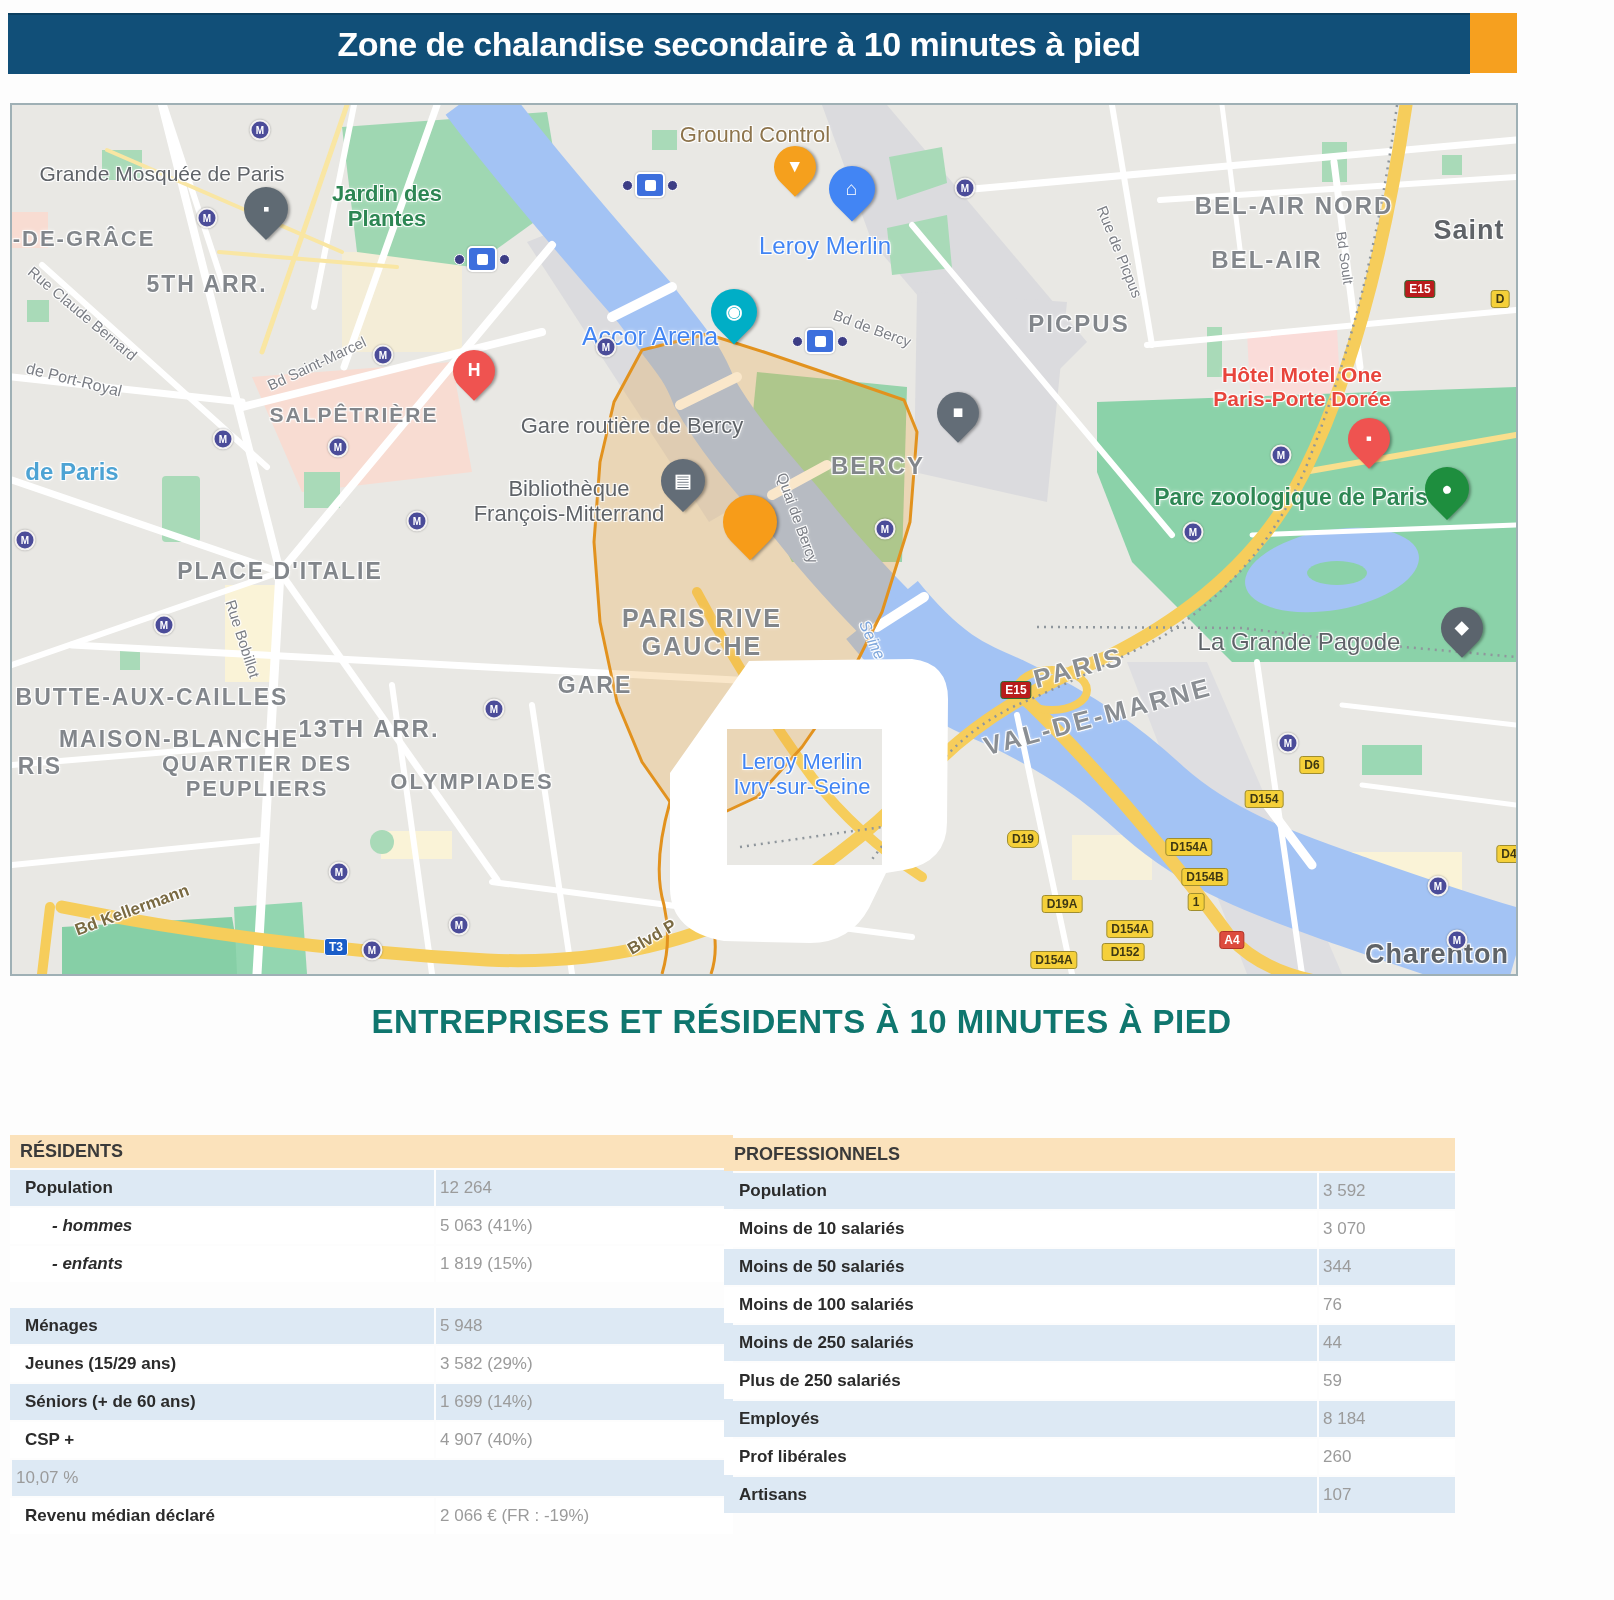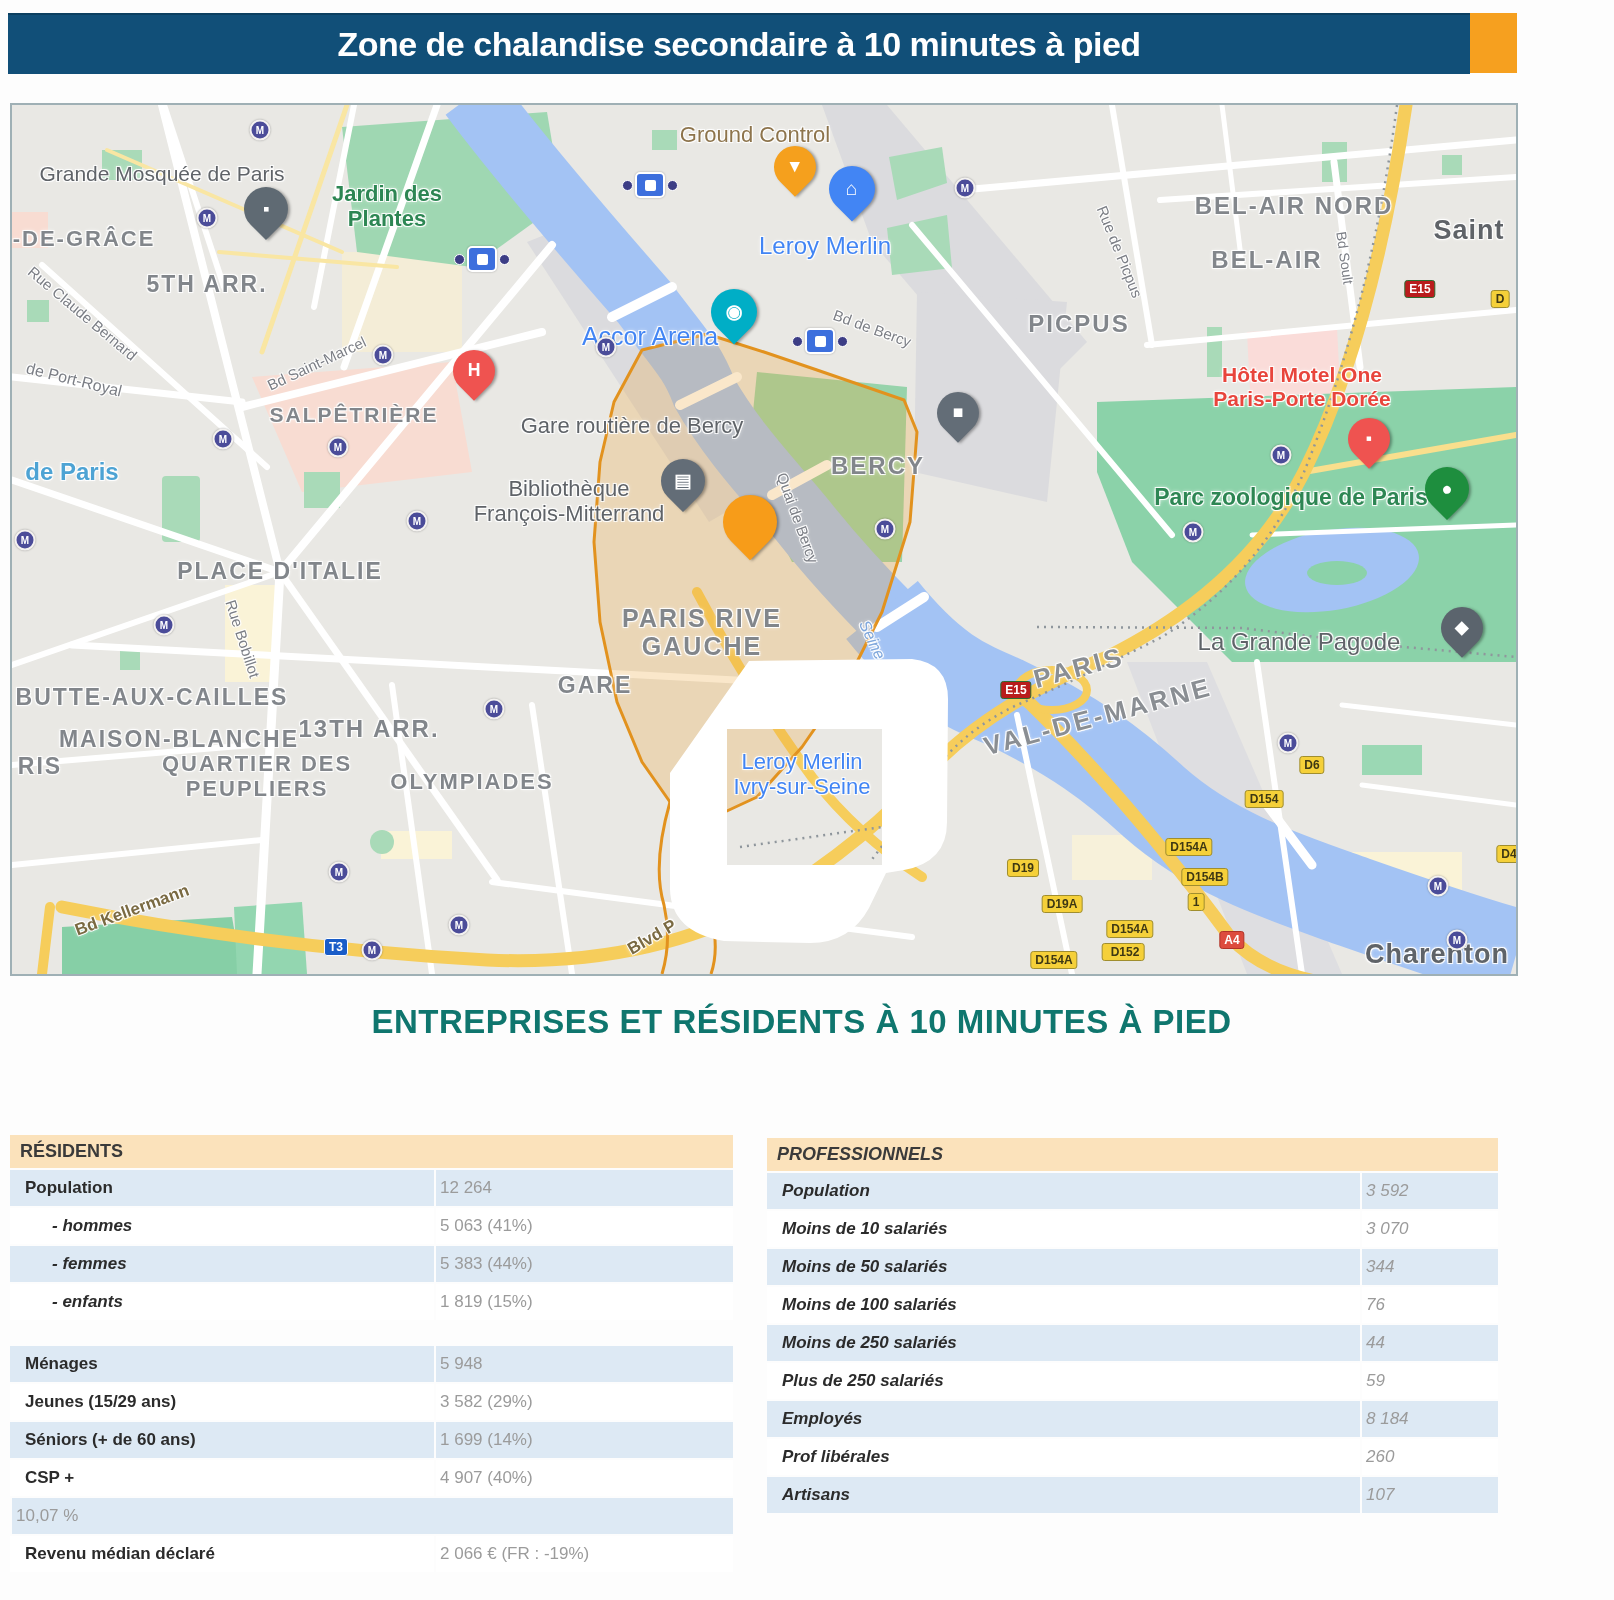--- a/index.html
+++ b/index.html
@@ -306,21 +306,21 @@
           </div>
           <div class="dot"></div>
         </div>
         <div class="badge b-green" style="left: 1408px; top: 184px;">E15</div>
         <div class="badge b-green" style="left: 1004px; top: 585px;">E15</div>
         <div class="badge b-yellow" style="left: 1300px; top: 660px;">D6</div>
         <div class="badge b-yellow" style="left: 1252px; top: 694px;">D154</div>
         <div class="badge b-yellow" style="left: 1177px; top: 742px;">D154A</div>
         <div class="badge b-yellow" style="left: 1193px; top: 772px;">D154B</div>
         <div class="badge b-yellow" style="left: 1184px; top: 797px;">1</div>
-        <div class="badge b-yellow" style="left: 1011px; top: 763px;">D19</div>
+        <div class="badge b-yellow" style="left: 1011px; top: 734px; border-radius: 7px;">D19</div>
         <div class="badge b-yellow" style="left: 1050px; top: 799px;">D19A</div>
         <div class="badge b-yellow" style="left: 1118px; top: 824px;">D154A</div>
         <div class="badge b-yellow" style="left: 1111px; top: 847px; padding-left: 8px;">D152</div>
         <div class="badge b-red" style="left: 1220px; top: 835px;">A4</div>
         <div class="badge b-yellow" style="left: 1042px; top: 855px;">D154A</div>
         <div class="badge b-blue" style="left: 324px; top: 842px;">T3</div>
         <div class="badge b-yellow" style="left: 1497px; top: 749px;">D4</div>
         <div class="badge b-yellow" style="left: 1488px; top: 194px;">D</div>
       </div>
   </div>
@@ -331,24 +331,20 @@
     <div class="thead">RÉSIDENTS</div>
     <div class="tbody">
         <div class="row shaded">
           <div class="lbl">Population</div>
           <div class="val">12 264</div>
         </div>
         <div class="row plain">
           <div class="lbl ind">- hommes</div>
           <div class="val">5 063 (41%)</div>
         </div>
-        <div class="row shaded">
-          <div class="lbl ind">- femmes</div>
-          <div class="val">5 383 (44%)</div>
-        </div>
         <div class="row plain">
           <div class="lbl ind">- enfants</div>
           <div class="val">1 819 (15%)</div>
         </div>
         <div class="spacer"></div>
         <div class="row shaded">
           <div class="lbl">Ménages</div>
           <div class="val">5 948</div>
         </div>
         <div class="row plain">
@@ -365,21 +361,21 @@
         </div>
         <div class="row shaded">
           <div class="val">10,07 %</div>
         </div>
         <div class="row plain">
           <div class="lbl">Revenu médian déclaré</div>
           <div class="val">2 066 € (FR : -19%)</div>
         </div>
       </div>
   </div>
-  <div class="table t-right" style="left:767px;top:1138px;width:731px;font-style:italic;">
+  <div class="table t-right" style="left:724px;top:1138px;width:731px;">
     <div class="thead">PROFESSIONNELS</div>
     <div class="tbody">
         <div class="row shaded">
           <div class="lbl">Population</div>
           <div class="val">3 592</div>
         </div>
         <div class="row plain">
           <div class="lbl">Moins de 10 salariés</div>
           <div class="val">3 070</div>
         </div>

